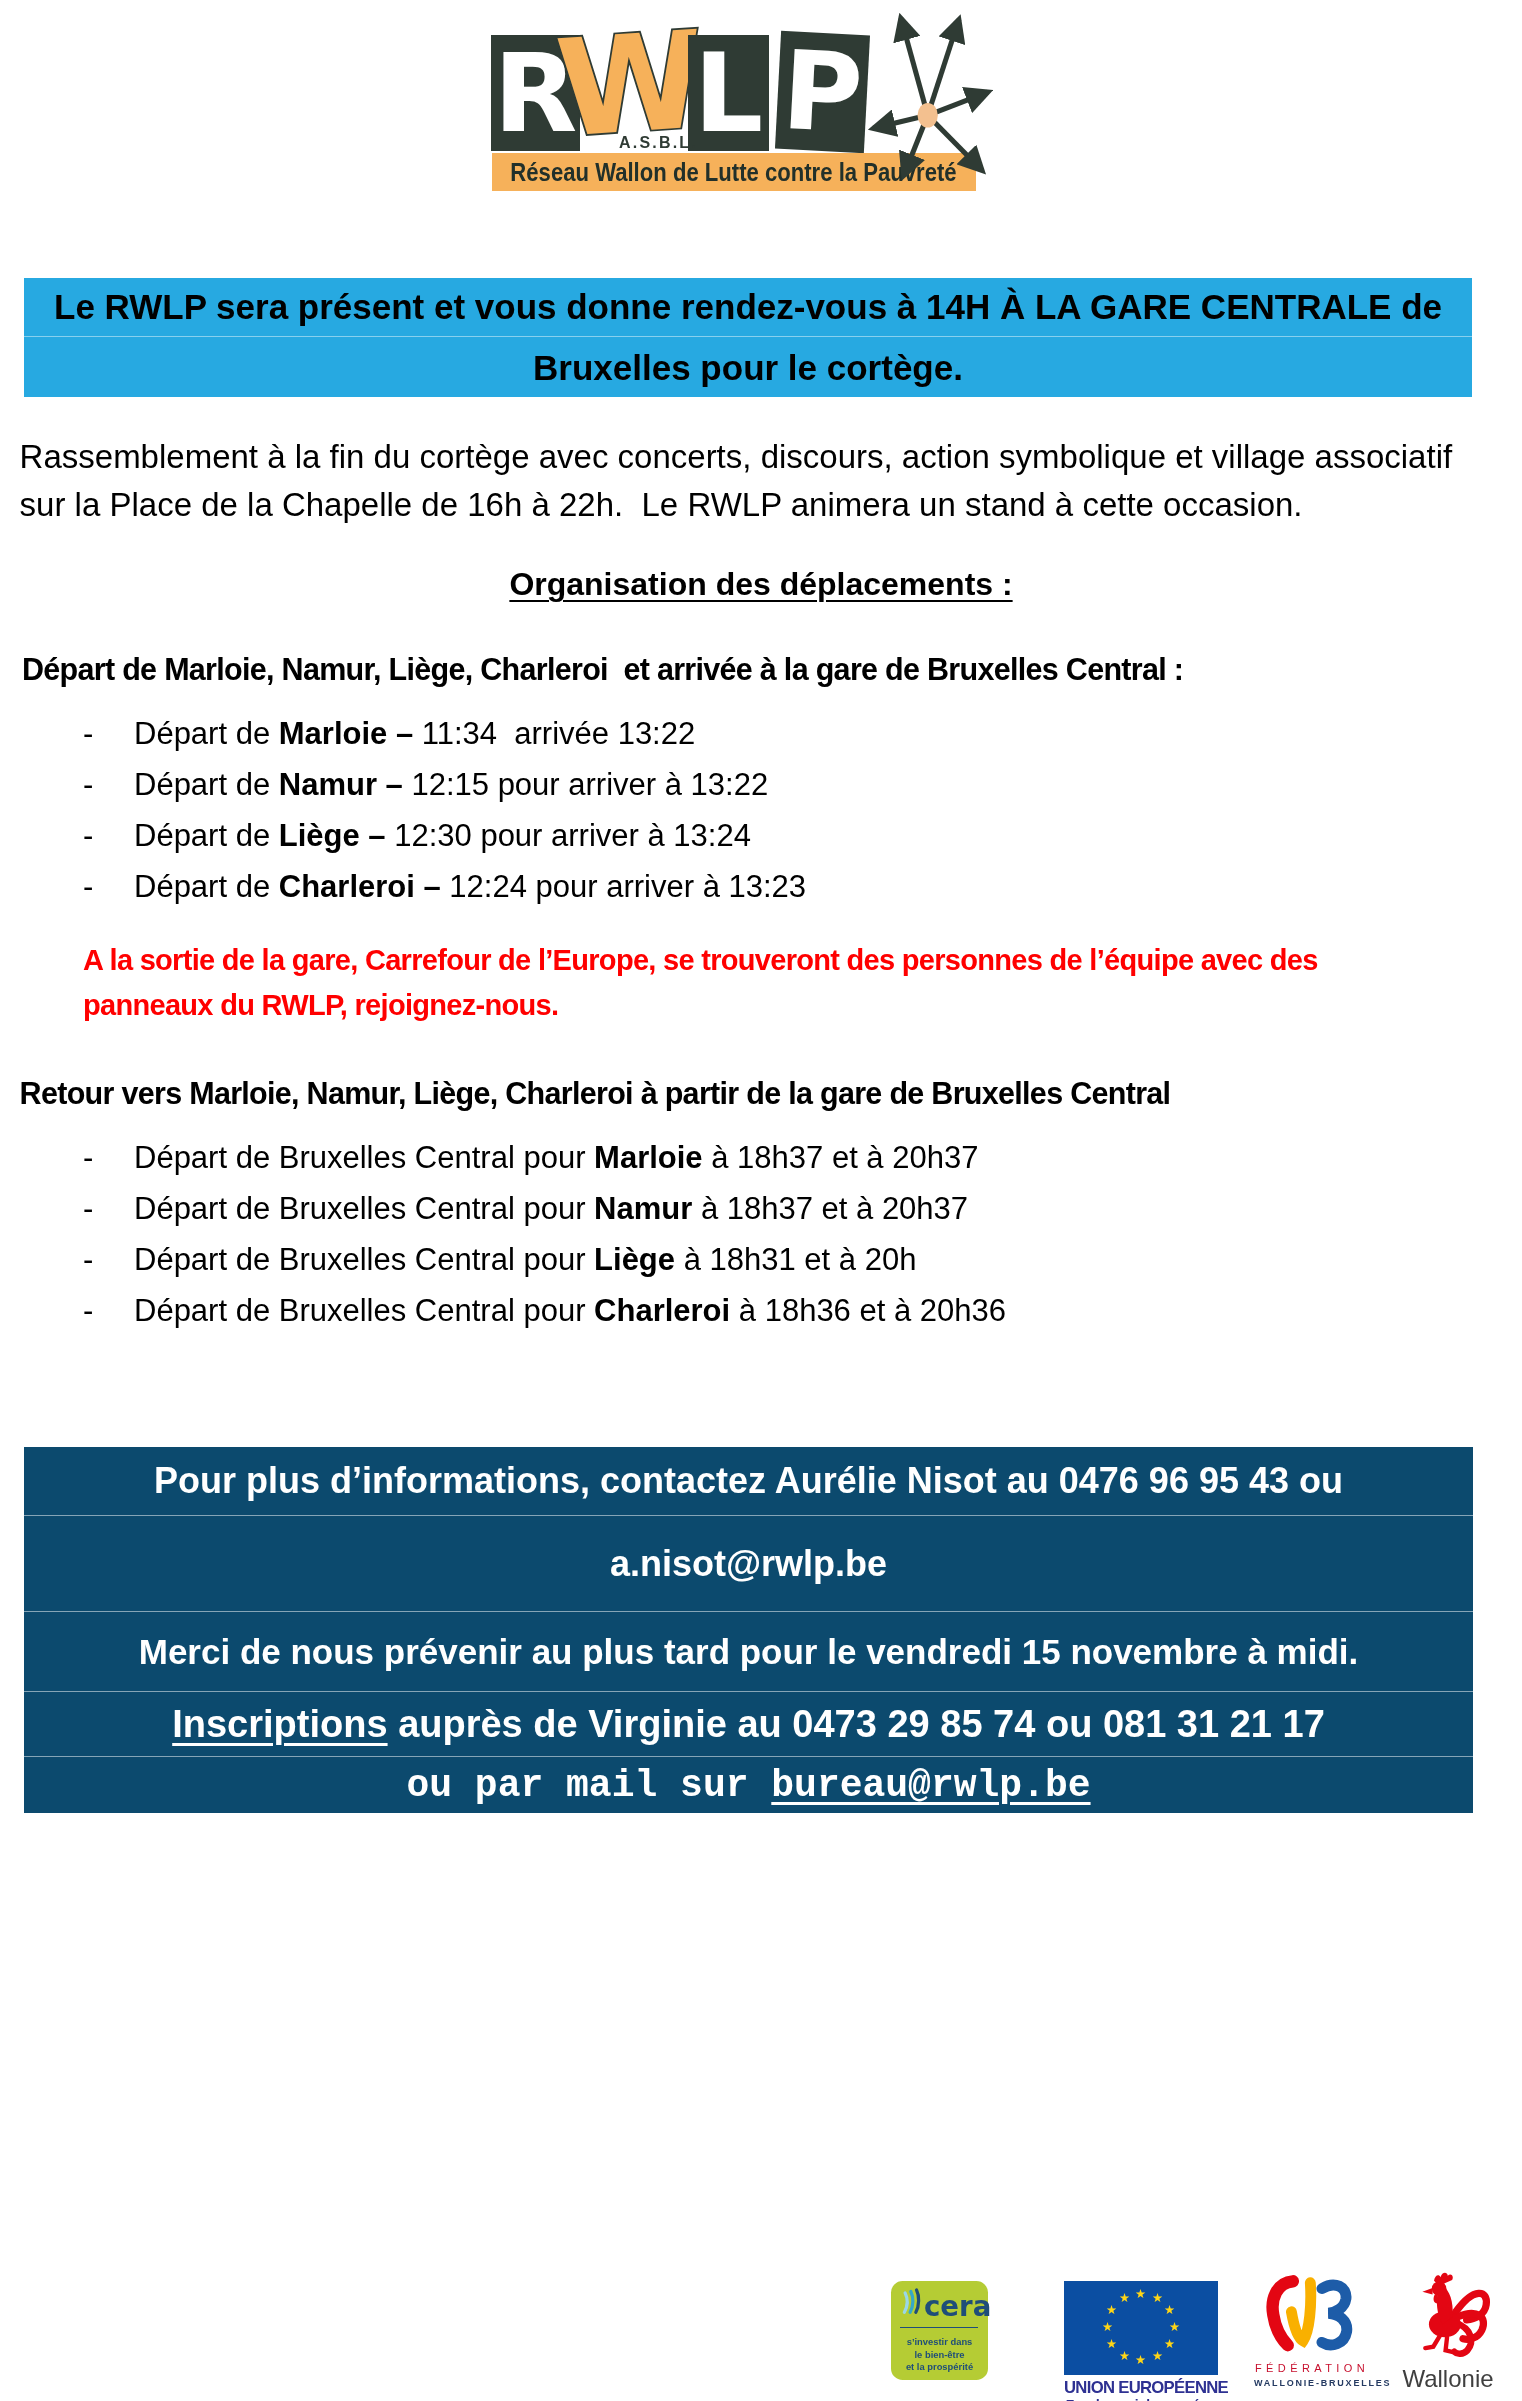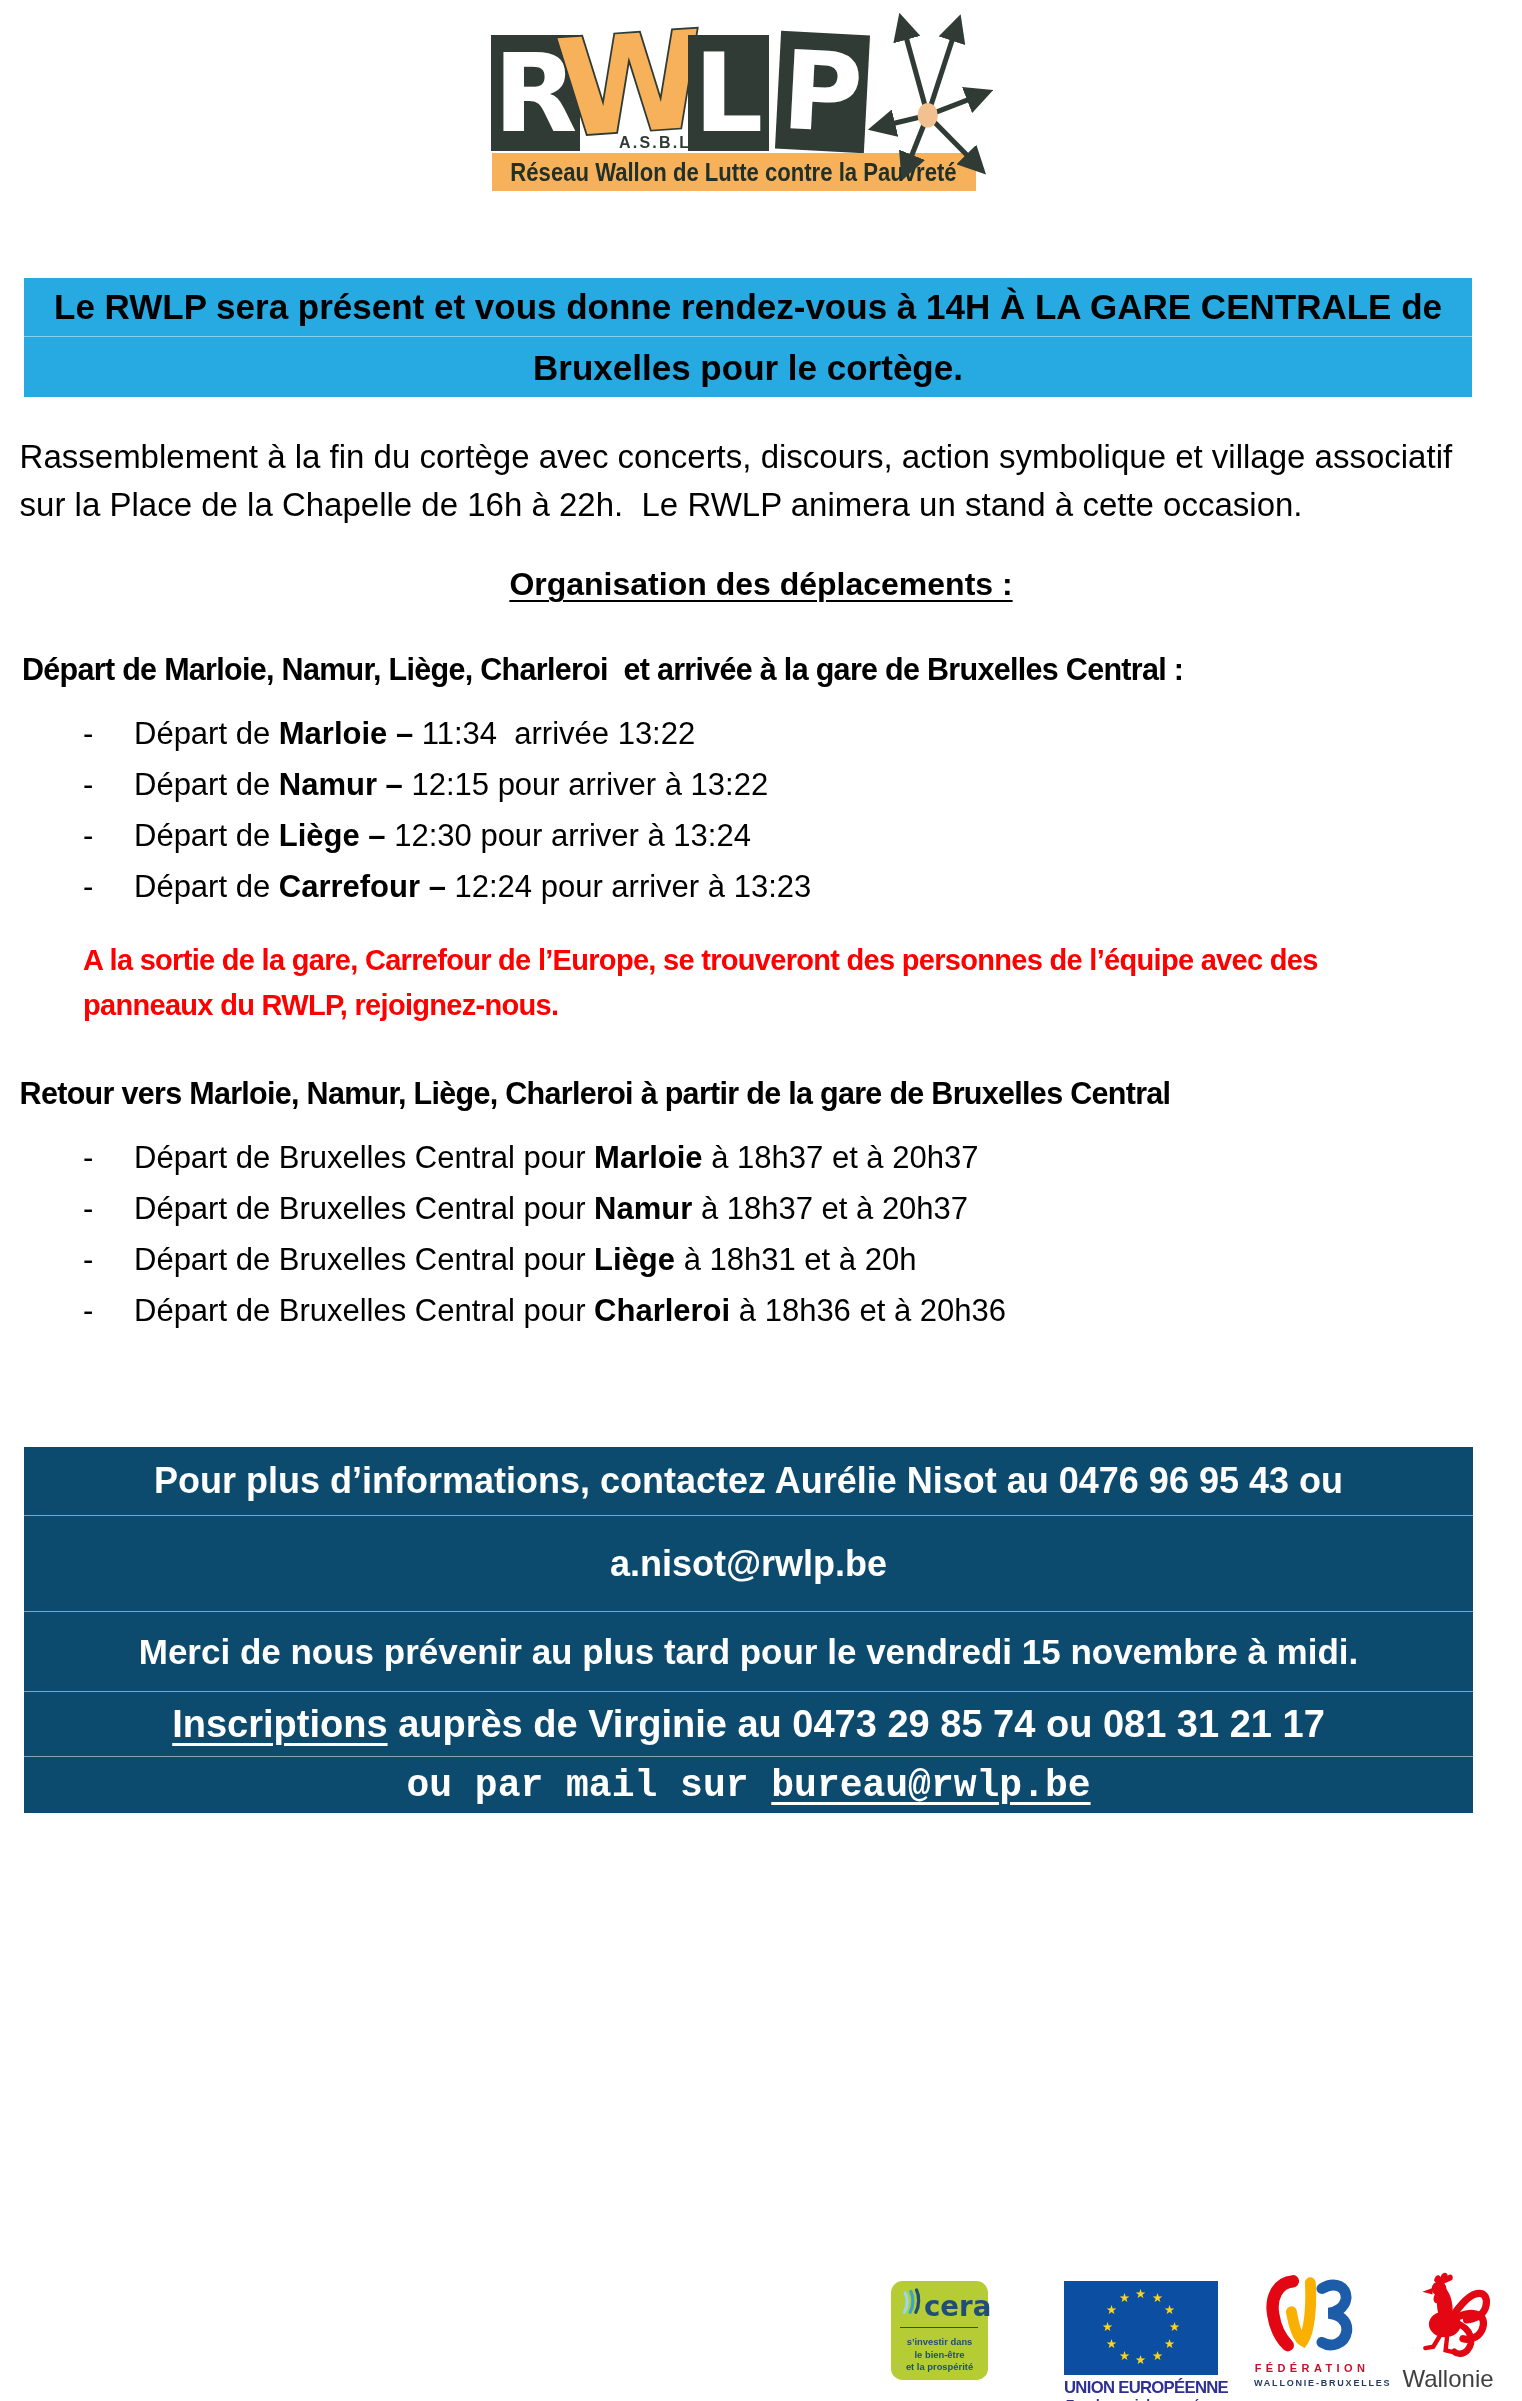--- a/index.html
+++ b/index.html
@@ -66,21 +66,21 @@
 
   .eu{left:1064px;top:2281px;width:154px;}
   .eu-field{position:relative;width:154px;height:94px;background:#0b4ea2;}
   .eu-star{position:absolute;color:#ffd617;font-size:12.3px;line-height:13px;width:13px;text-align:center;
            font-family:"DejaVu Sans",sans-serif;}
   .eu-cap1{width:154px;text-align:center;font-size:16.7px;font-weight:bold;color:#2e3192;margin-top:2.9px;letter-spacing:-0.7px;white-space:pre;}
   .eu-cap2{width:154px;text-align:center;font-size:13.8px;font-weight:bold;color:#2e3192;white-space:pre;}
 
   .fwb{left:1254px;top:2271px;width:116px;}
   .fwb-mark{position:absolute;left:3.6px;top:0;width:109px;height:86px;}
-  .fwb-t1{position:absolute;left:0;top:91px;width:116px;text-align:center;font-size:11px;font-weight:bold;
+  .fwb-t1{position:absolute;left:0;top:91px;width:116px;text-align:center;font-size:11px;font-weight:normal;
           letter-spacing:4.4px;color:#c8102e;white-space:pre;}
   .fwb-t2{position:absolute;left:0;top:107px;width:116px;text-align:center;font-size:9px;font-weight:bold;
           letter-spacing:1.8px;color:#243a62;white-space:pre;}
 
   .wal{left:1401px;top:2272px;width:94px;}
   .wal-svg{position:absolute;left:3.6px;top:0;width:87px;height:90px;}
   .wal-label{position:absolute;left:0;top:93px;width:94px;text-align:center;font-size:24px;color:#3f3f3f;}
 </style>
 </head>
 <body>
@@ -153,21 +153,21 @@
     </div>
     <div class="row">
       <span class="marker">-</span>
       <span class="pre">Départ de </span>
         <b>Liège – </b>
         <span class="pre">12:30 pour arriver à 13:24</span>
     </div>
     <div class="row">
       <span class="marker">-</span>
       <span class="pre">Départ de </span>
-        <b>Carrefour – </b>
+        <b>Charleroi – </b>
         <span class="pre">12:24 pour arriver à 13:23</span>
     </div>
   </div>
 
   <div class="abs note note1 pre">A la sortie de la gare, Carrefour de l’Europe, se trouveront des personnes de l’équipe avec des</div>
   <div class="abs note note2 pre">panneaux du RWLP, rejoignez-nous.</div>
 
   <div class="abs sec-heading ret-heading pre">Retour vers Marloie, Namur, Liège, Charleroi à partir de la gare de Bruxelles Central</div>
 
   <div class="abs blist list2">

